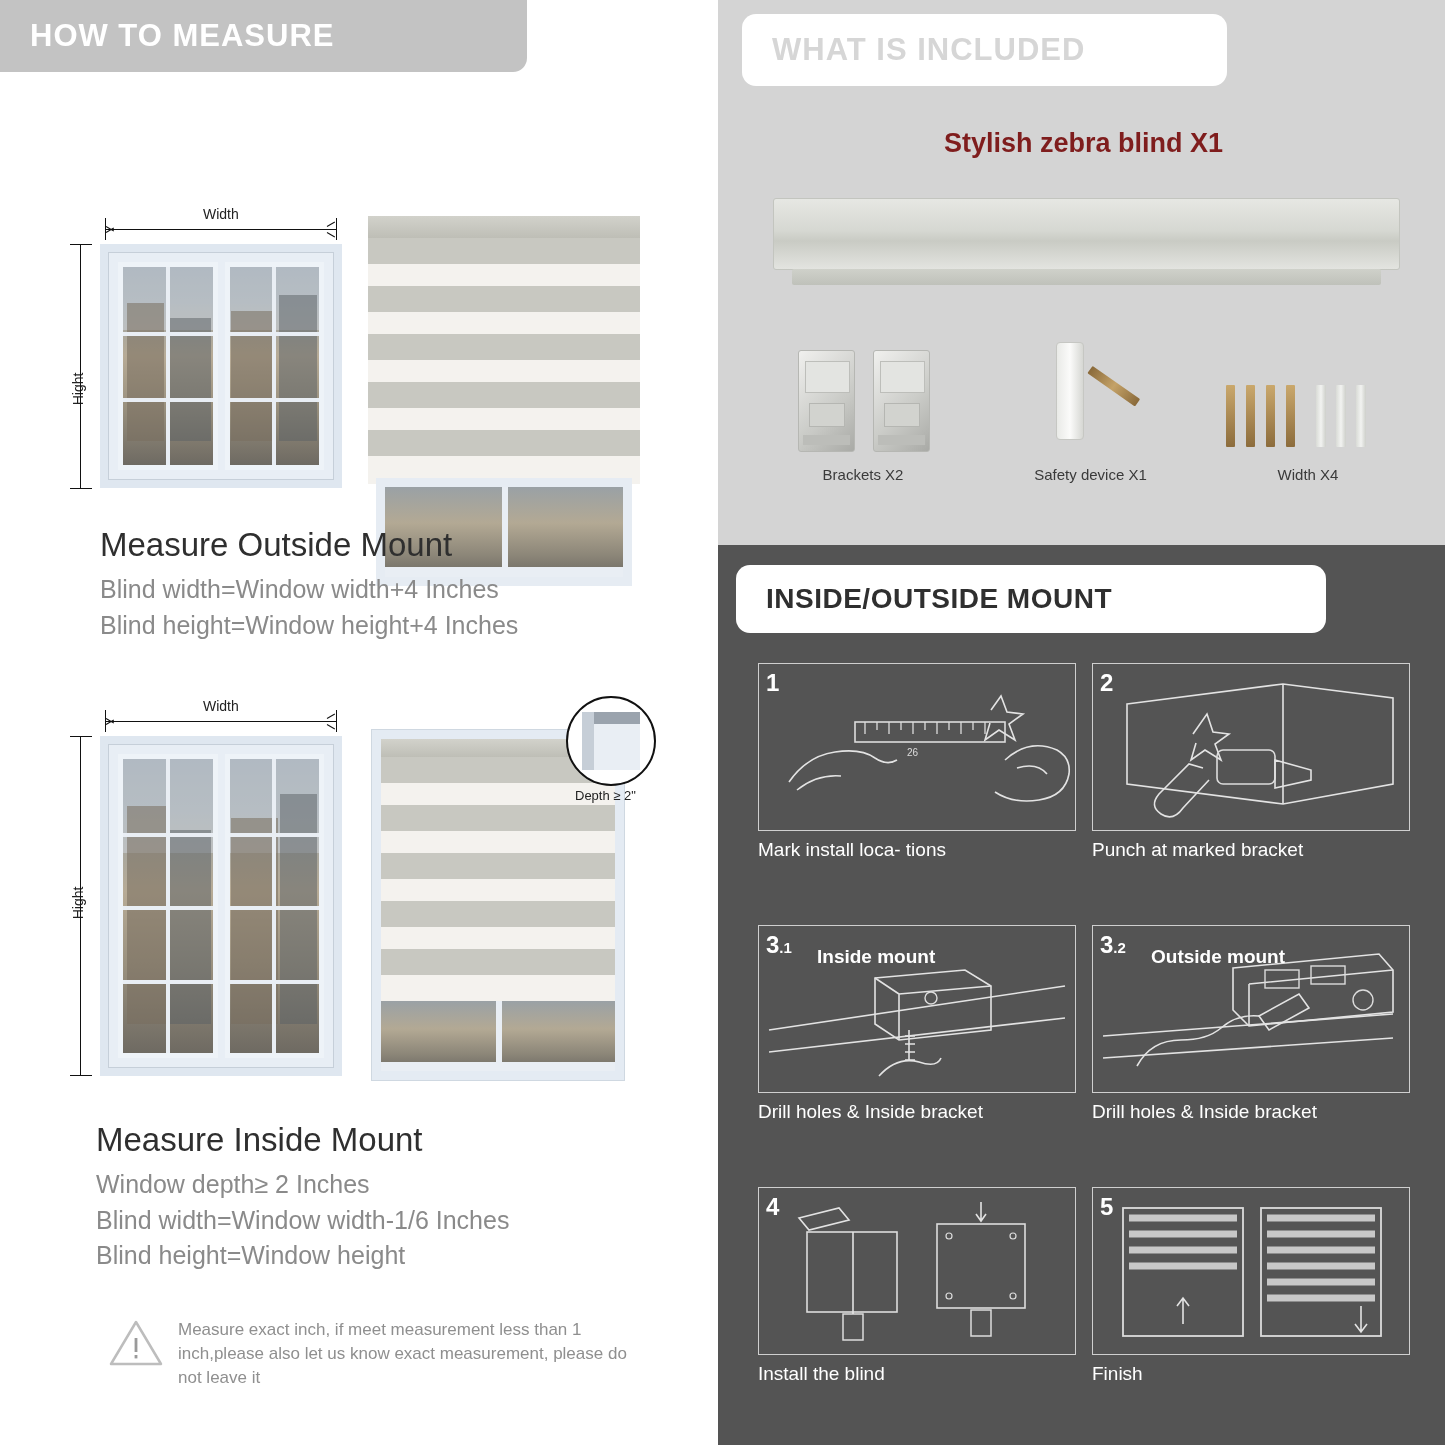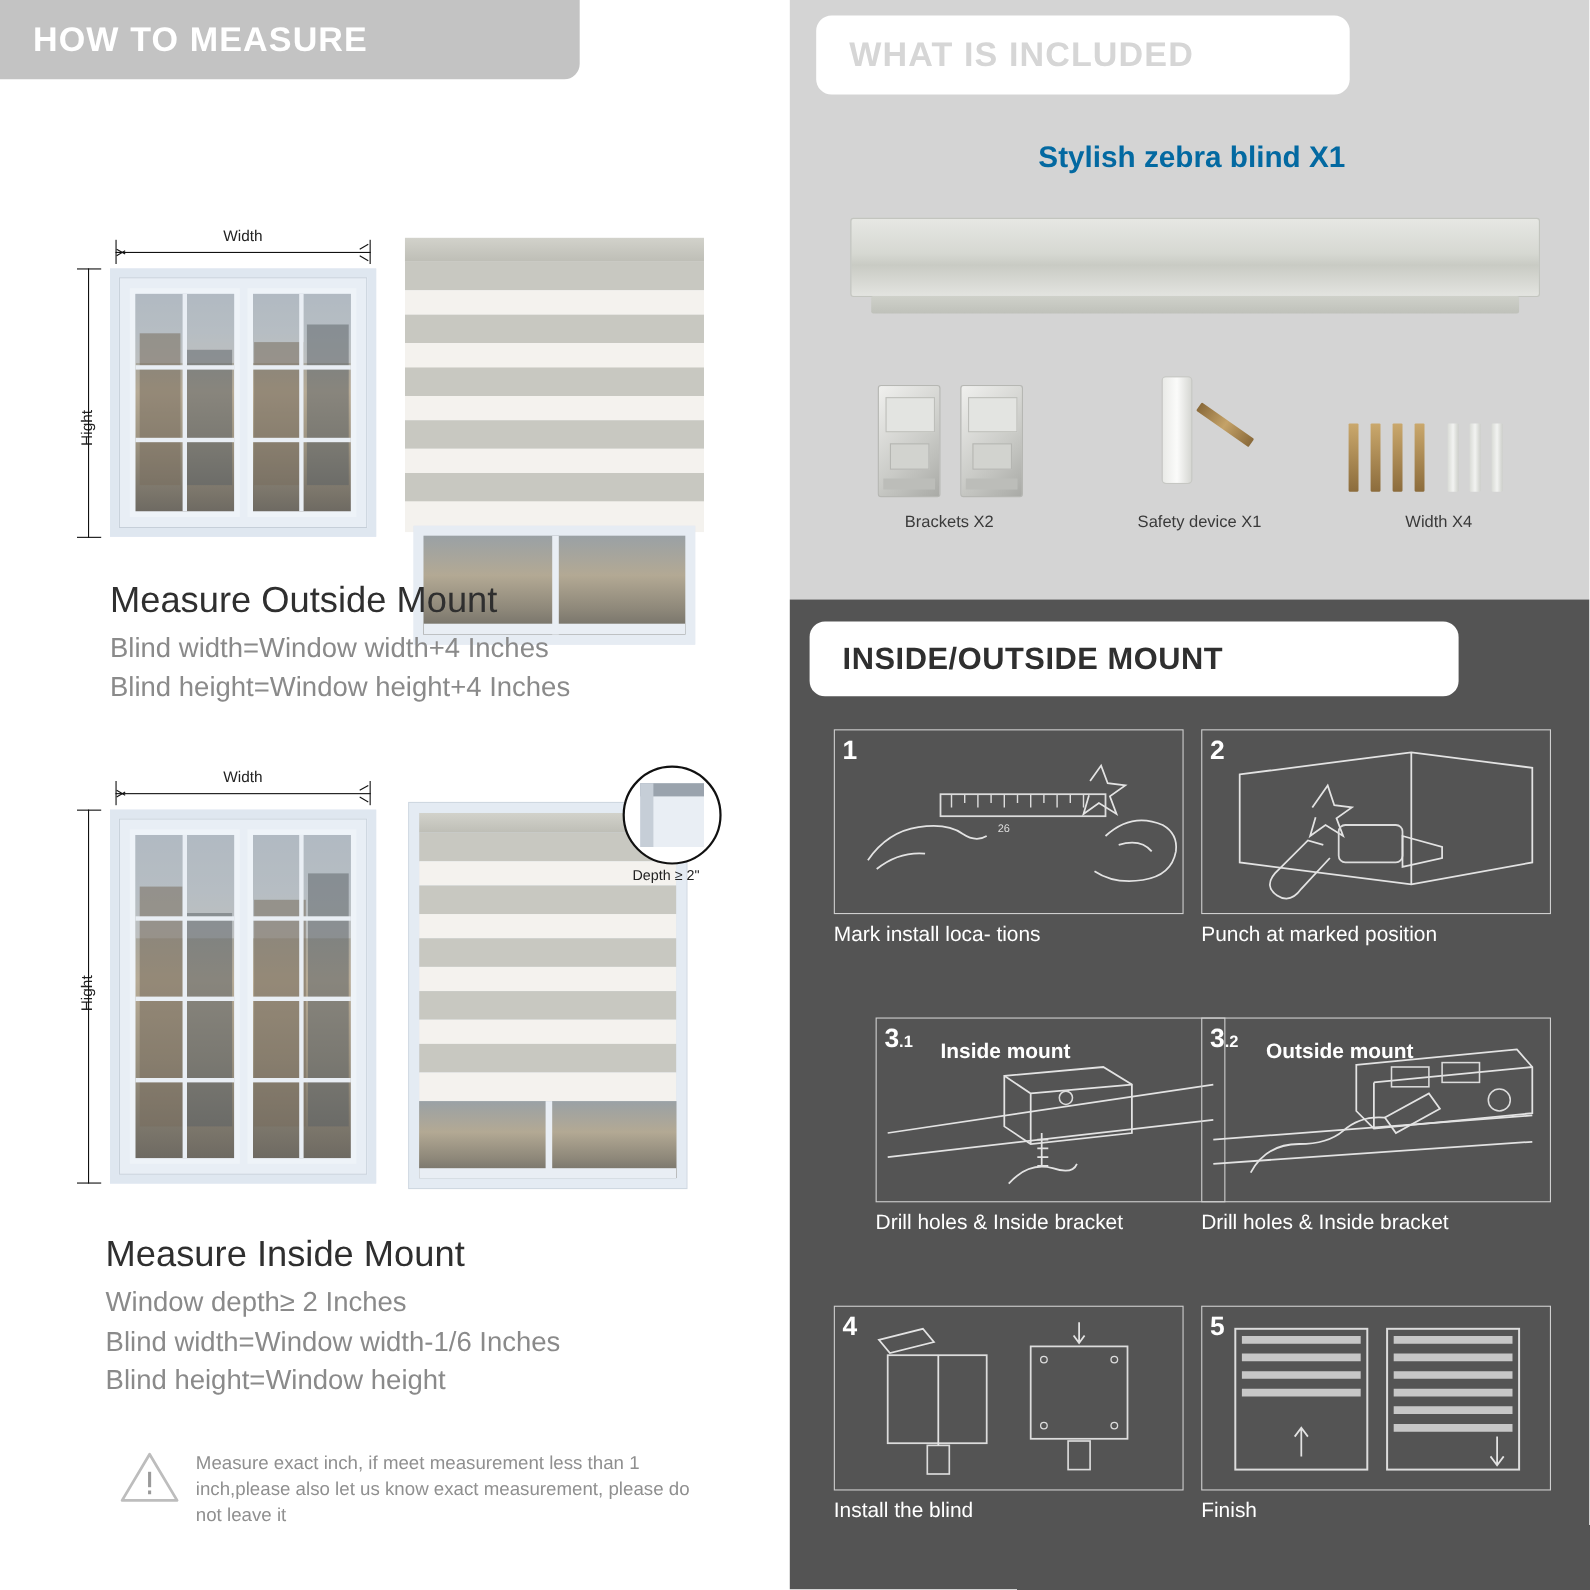--- a/index.html
+++ b/index.html
@@ -87,21 +87,21 @@
 
   
   .rtop{position:absolute;left:718px;top:0;width:727px;height:545px;background:#d4d4d4;}
   .banner-right{
     position:absolute;left:24px;top:14px;width:485px;height:72px;background:#ffffff;
     border-radius:14px;display:flex;align-items:center;padding-left:30px;box-sizing:border-box;
     color:#d6d6d6;font-size:31px;font-weight:bold;letter-spacing:1px;
   }
   .incl-title{
     position:absolute;left:4px;right:0;top:128px;text-align:center;
-    font-size:27px;color:#0369a1;font-weight:bold;
+    font-size:27px;color:#7f1d1d;font-weight:bold;
   }
   .blindbar{
     position:absolute;left:55px;top:198px;width:625px;height:70px;
     background:linear-gradient(180deg,#e6e7e3 0%, #d6d8d2 45%, #c9cbc4 60%, #e3e4e0 100%);
     border:1px solid #c3c5bf;border-radius:3px;
   }
   .blindbar:after{
     content:"";position:absolute;left:18px;right:18px;bottom:-16px;height:16px;
     background:linear-gradient(180deg,#cfd1ca,#bfc1ba);border-radius:2px;
   }
@@ -375,24 +375,24 @@
           <svg width="316" height="166" viewBox="0 0 316 166">
             <path class="sk" d="M34 40 L190 20 L300 34 L300 120 L190 140 L34 120 Z" stroke="#dcdcdc" fill="none" stroke-width="1.6"></path>
             <path class="sk" d="M190 20 L190 140" stroke="#dcdcdc" fill="none" stroke-width="1.6"></path>
             <path class="sk" d="M100 70 l14 -20 l6 18 l16 2 l-14 10 l6 16 l-16 -10 l-14 10 l5 -17" stroke="#dcdcdc" fill="none" stroke-width="1.4"></path>
             <rect x="124" y="86" width="58" height="34" rx="6" stroke="#dcdcdc" fill="none" stroke-width="1.6"></rect>
             <path class="sk" d="M182 96 l36 10 l0 10 l-36 8z" stroke="#dcdcdc" fill="none" stroke-width="1.6"></path>
             <path class="sk" d="M110 104 l-14 -4 l-30 30 q-10 12 2 20 q12 8 22 -6 l26 -28" stroke="#dcdcdc" fill="none" stroke-width="1.6"></path>
           </svg>
           <div class="step-num"><span>2</span></div>
         </div>
-        <div class="step-cap">Punch at  marked position</div>
-      </div>
-
-      <div class="step" style="left:0;top:262px;width:318px;height:210px;margin-left:38px;">
+        <div class="step-cap">Punch at  marked bracket</div>
+      </div>
+
+      <div class="step" style="left:0;top:262px;width:318px;height:210px;">
         <div class="step-box">
           <svg width="316" height="166" viewBox="0 0 316 166">
             <path class="sk" d="M10 104 L306 60" stroke="#dcdcdc" fill="none" stroke-width="1.4"></path>
             <path class="sk" d="M10 126 L306 92" stroke="#dcdcdc" fill="none" stroke-width="1.4"></path>
             <path class="sk" d="M116 52 L206 44 L232 60 L232 104 L140 114 L116 98 Z" stroke="#dcdcdc" fill="none" stroke-width="1.6"></path>
             <path class="sk" d="M116 52 L140 68 L140 114 M140 68 L232 60" stroke="#dcdcdc" fill="none" stroke-width="1.4"></path>
             <circle cx="172" cy="72" r="6" stroke="#dcdcdc" fill="none" stroke-width="1.4"></circle>
             <path class="sk" d="M150 104 l0 30 M146 110 l10 0 M146 118 l10 0 M146 126 l10 0 M146 134 l10 0" stroke="#dcdcdc" fill="none" stroke-width="1.4"></path>
             <path class="sk" d="M120 150 q18 -20 40 -14 q18 6 22 -4" stroke="#dcdcdc" fill="none" stroke-width="1.6"></path>
           </svg>

